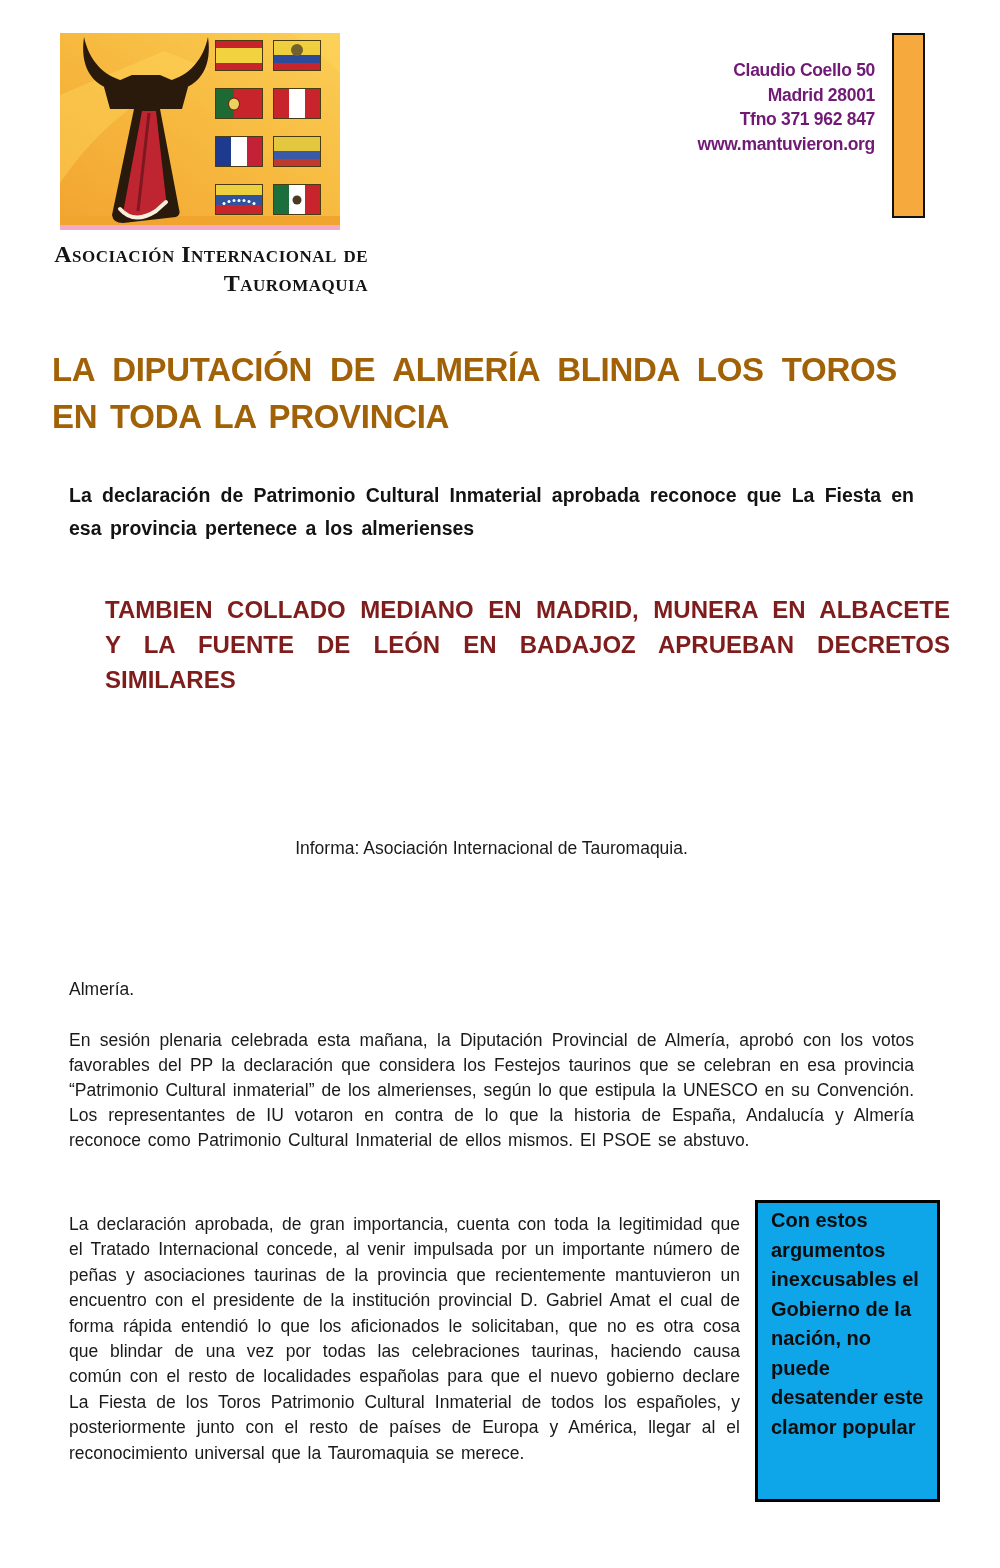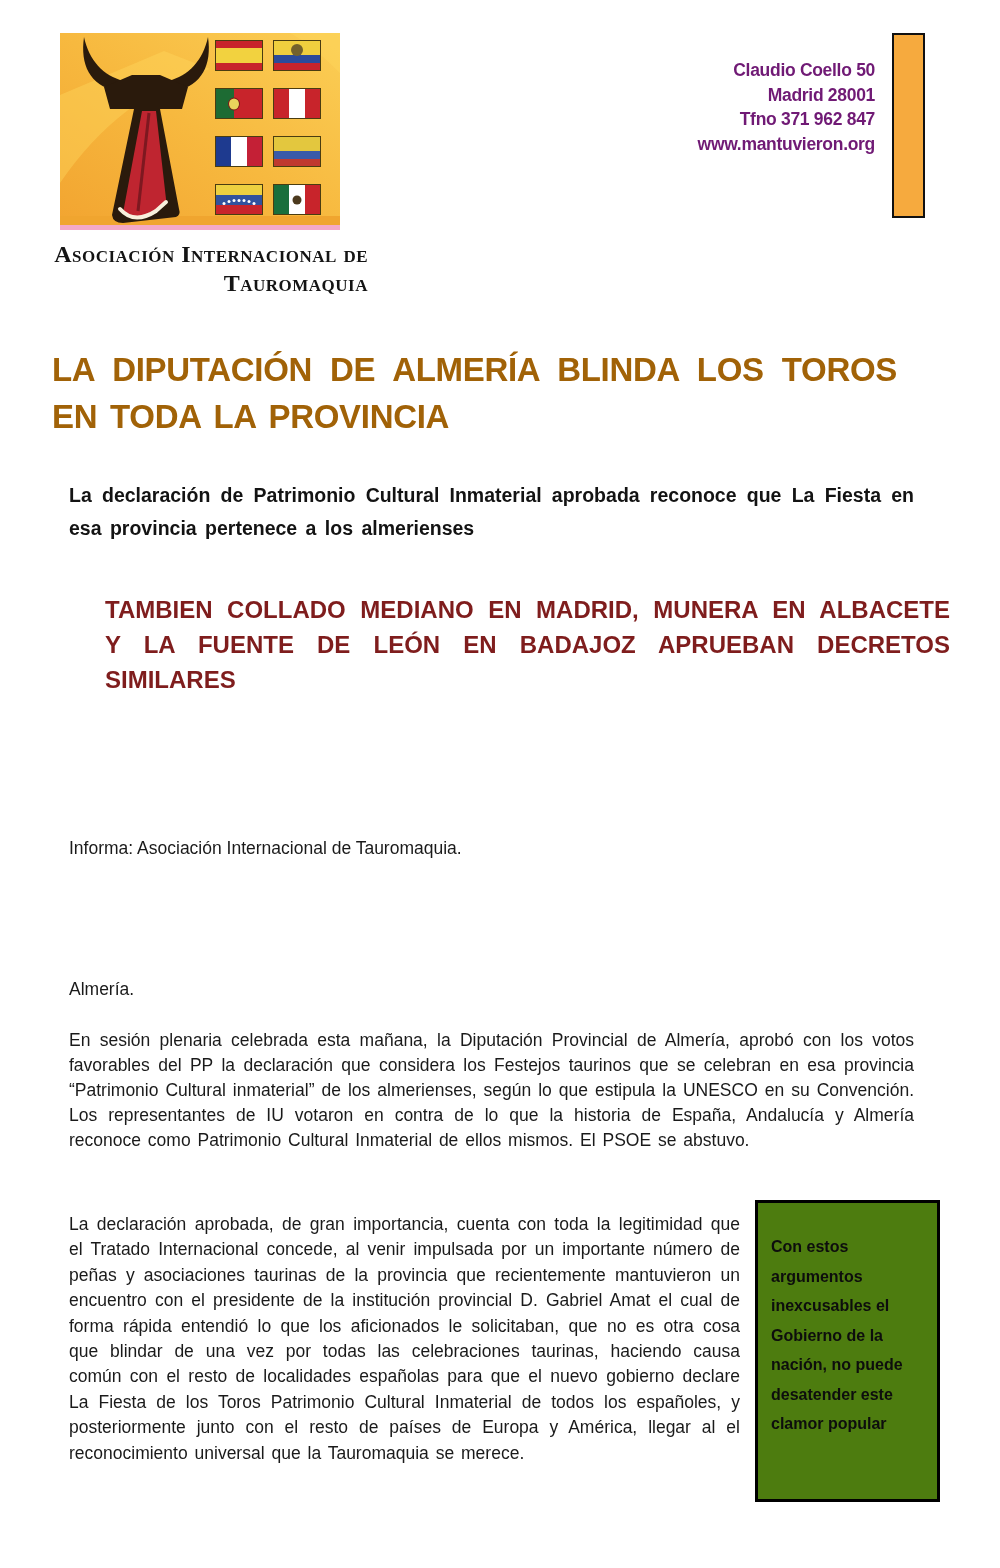--- a/index.html
+++ b/index.html
@@ -94,44 +94,45 @@
   .secondary-headline {
     position: absolute; left: 69px; top: 592px; width: 845px;
     font-size: 24px; line-height: 35px; font-weight: bold;
     text-align: justify; word-spacing: 6px;
     color: #7f1d1d;
     margin-left: 36px;
   }
   .byline {
     position: absolute; left: 69px; top: 838px; width: 845px;
     font-size: 17.5px;
+    text-align: center;
   }
   .dateline {
     position: absolute; left: 69px; top: 979px; width: 845px;
     font-size: 17.5px; font-weight: normal;
   }
   .para-1 {
     position: absolute; left: 69px; top: 1028px; width: 845px;
     font-size: 17.5px; line-height: 25px;
     text-align: justify; word-spacing: 2px;
   }
   .para-2 {
     position: absolute; left: 69px; top: 1212px; width: 671px;
     font-size: 17.5px; line-height: 25.4px;
     text-align: justify; word-spacing: 2px;
   }
   .pull-quote-box {
     position: absolute; left: 755px; top: 1200px;
     width: 185px; height: 302px;
     box-sizing: border-box;
     border: 3px solid #000;
-    padding: 29px 8px 0 13px;
-    font-size: 16px; line-height: 29.5px; font-weight: bold;
+    padding: 3px 8px 0 13px;
+    font-size: 20px; line-height: 29.5px; font-weight: bold;
     color: #0d0d0d;
-    background: #4d7c0f;
+    background: #0ea5e9;
   }
 </style>
 </head>
 <body>
 
 <div class="logo">
   <svg width="280" height="197" viewBox="0 0 280 197" aria-hidden="true">
     <defs>
       <linearGradient id="logoGrad" x1="0" y1="1" x2="1" y2="0">
         <stop offset="0" stop-color="#F2A430"></stop>

